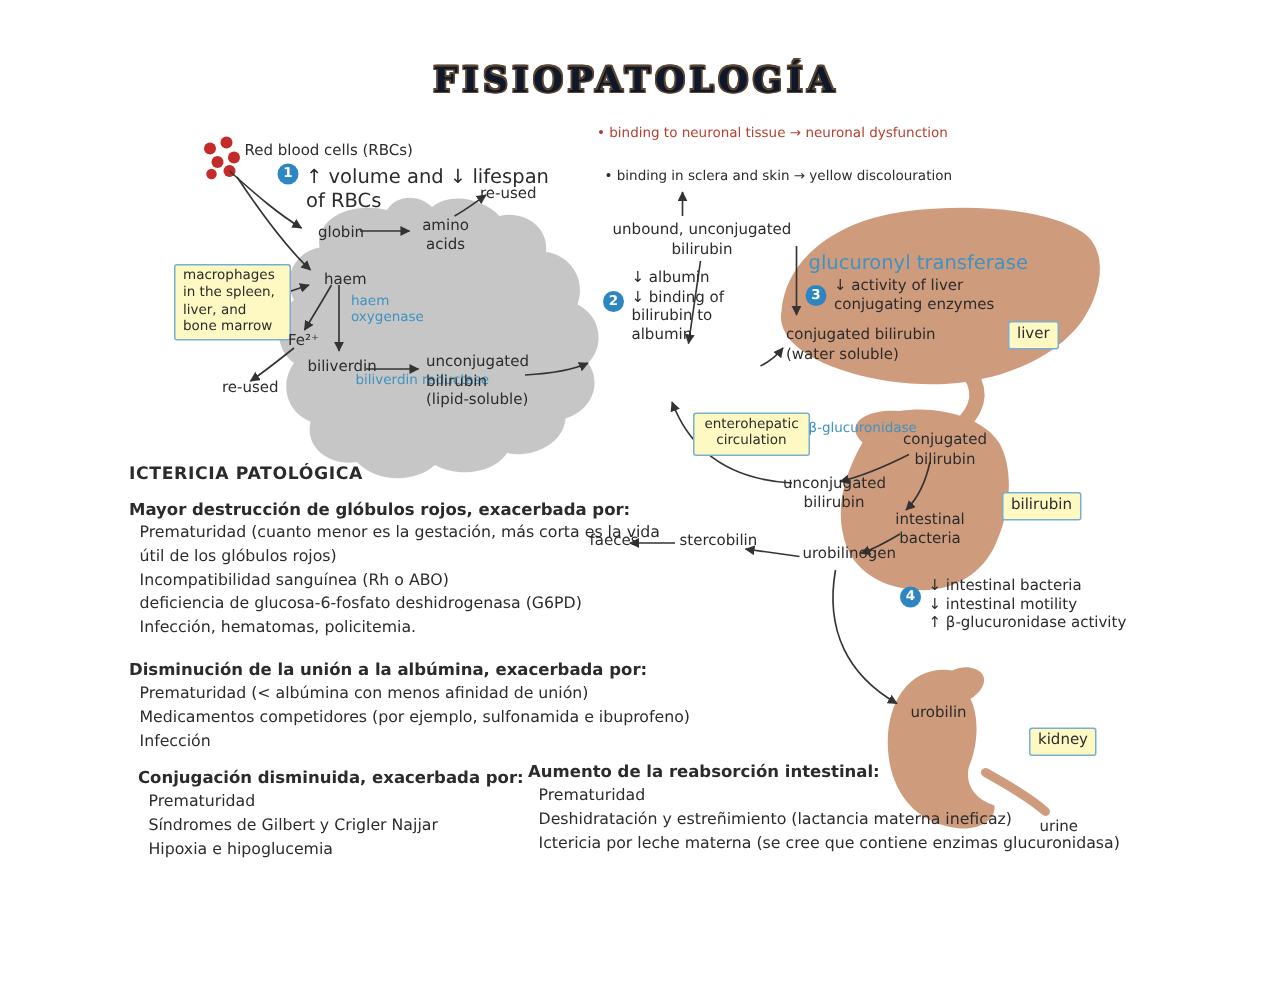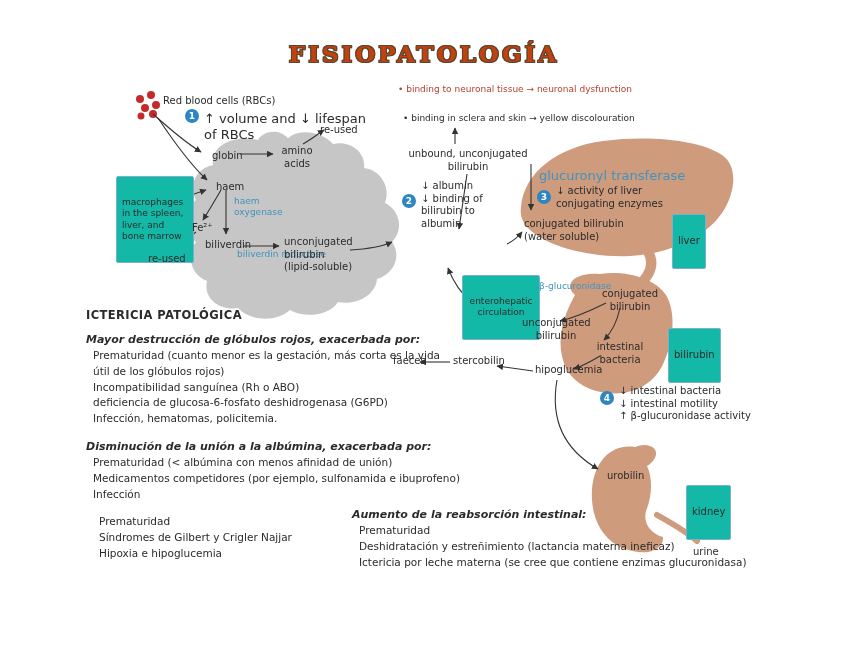--- a/index.html
+++ b/index.html
@@ -1,36 +1,36 @@
 <!DOCTYPE html>
 <html><head>
 <meta charset="utf-8">
 <style>
   html,body{margin:0;padding:0;background:#ffffff;}
   .page{position:relative;width:848px;height:655px;background:#ffffff;overflow:hidden;
         font-family:"DejaVu Sans", sans-serif;color:#2b2b2b;}
   svg.layer{position:absolute;left:0;top:0;}
   .title{position:absolute;top:40px;left:0;width:100%;text-align:center;
-         font-size:23px;font-weight:bold;letter-spacing:3px;color:#c2410c;
+         font-size:23px;font-weight:bold;letter-spacing:3px;color:#0f172a;
          font-family:"DejaVu Serif", serif;
          text-shadow:1px 0 #5a4632,-1px 0 #5a4632,0 1px #5a4632,0 -1px #5a4632,
                      1px 1px #5a4632,-1px -1px #5a4632,1px -1px #5a4632,-1px 1px #5a4632;}
   .lbl{position:absolute;font-size:10px;line-height:1.25;white-space:pre-line;}
   .sm{font-size:9px;}
   .md{font-size:13px;}
   .center{text-align:center;}
   .blue{color:#3f93c0;}
   .red{color:#b5402f;}
-  .boxed{border:1px solid #79aecf;background:#14b8a6;padding:20px 5px;border-radius:2px;}
+  .boxed{border:1px solid #79aecf;background:#fef9c3;padding:2px 5px;border-radius:2px;}
   .stepnum{position:absolute;width:14px;height:14px;border-radius:50%;background:#2e86c1;
            color:#fff;font-size:9px;font-weight:bold;display:flex;align-items:center;
            justify-content:center;}
   .section{position:absolute;}
   .heading{position:absolute;font-size:11.5px;font-weight:bold;letter-spacing:.4px;}
-  .sec-title{font-weight:bold;font-size:11px;font-style:italic;}
+  .sec-title{font-weight:bold;font-size:11px;}
   .sec-body{font-size:10.5px;white-space:pre-line;line-height:1.5;margin-top:2px;padding-left:7px;}
 </style>
 </head>
 <body>
 
 <div class="page">
 
   <svg class="layer" width="848" height="655" viewBox="0 0 848 655">
     <defs>
       <marker id="ah" markerWidth="7" markerHeight="7" refX="5.5" refY="3" orient="auto">
@@ -139,21 +139,21 @@
   <div class="lbl sm blue" style="left:539px;top:281px;">β-glucuronidase</div>
   <div class="lbl center" style="left:600px;top:288px;width:60px;">conjugated
 bilirubin</div>
   <div class="lbl center" style="left:522px;top:317px;width:68px;">unconjugated
 bilirubin</div>
   <div class="lbl boxed" style="left:668px;top:328px;">bilirubin</div>
   <div class="lbl center" style="left:594px;top:341px;width:52px;">intestinal
 bacteria</div>
   <div class="lbl" style="left:393px;top:355px;">faeces</div>
   <div class="lbl" style="left:453px;top:355px;">stercobilin</div>
-  <div class="lbl" style="left:535px;top:364px;">hipoglucemia</div>
+  <div class="lbl" style="left:535px;top:364px;">urobilinogen</div>
   <div class="stepnum" style="left:600px;top:391px;">4</div>
   <div class="lbl" style="left:619px;top:385px;">↓ intestinal bacteria
 ↓ intestinal motility
 ↑ β-glucuronidase activity</div>
 
   <div class="lbl" style="left:607px;top:470px;">urobilin</div>
   <div class="lbl boxed" style="left:686px;top:485px;">kidney</div>
   <div class="lbl" style="left:693px;top:546px;">urine</div>
 
   <div class="heading" style="left:86px;top:308px;">ICTERICIA PATOLÓGICA</div>
@@ -168,20 +168,21 @@
   </div>
 
   <div class="section" style="left:86px;top:440px;width:420px;">
     <div class="sec-title">Disminución de la unión a la albúmina, exacerbada por:</div>
     <div class="sec-body">Prematuridad (&lt; albúmina con menos afinidad de unión)
 Medicamentos competidores (por ejemplo, sulfonamida e ibuprofeno)
 Infección</div>
   </div>
 
   <div class="section" style="left:92px;top:512px;width:260px;">
+    <div class="sec-title">Conjugación disminuida, exacerbada por:</div>
     <div class="sec-body">Prematuridad
 Síndromes de Gilbert y Crigler Najjar
 Hipoxia e hipoglucemia</div>
   </div>
 
   <div class="section" style="left:352px;top:508px;width:470px;">
     <div class="sec-title">Aumento de la reabsorción intestinal:</div>
     <div class="sec-body">Prematuridad
 Deshidratación y estreñimiento (lactancia materna ineficaz)
 Ictericia por leche materna (se cree que contiene enzimas glucuronidasa)</div>

